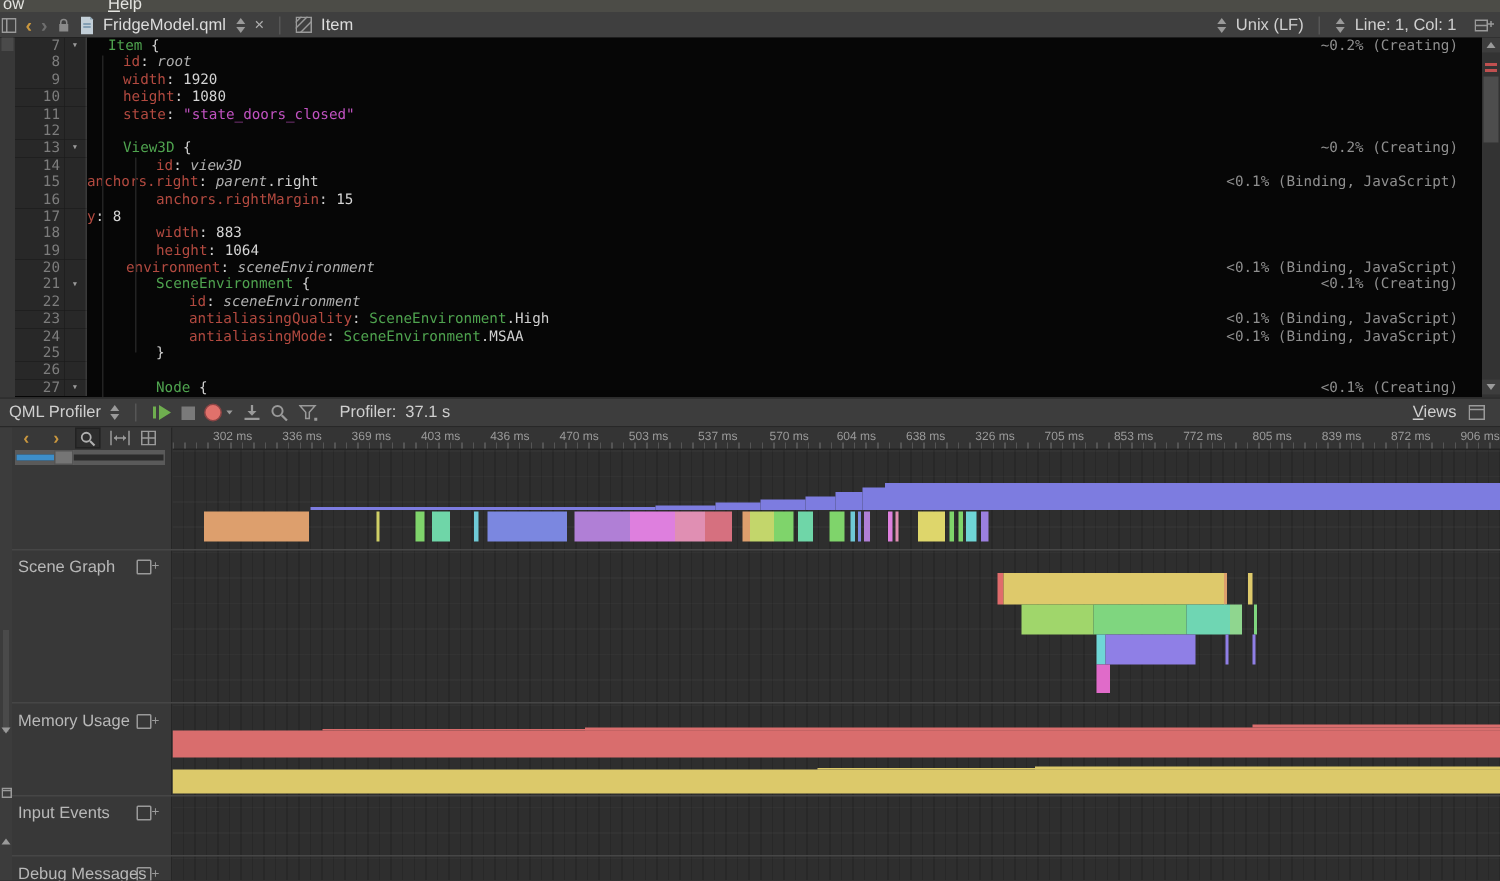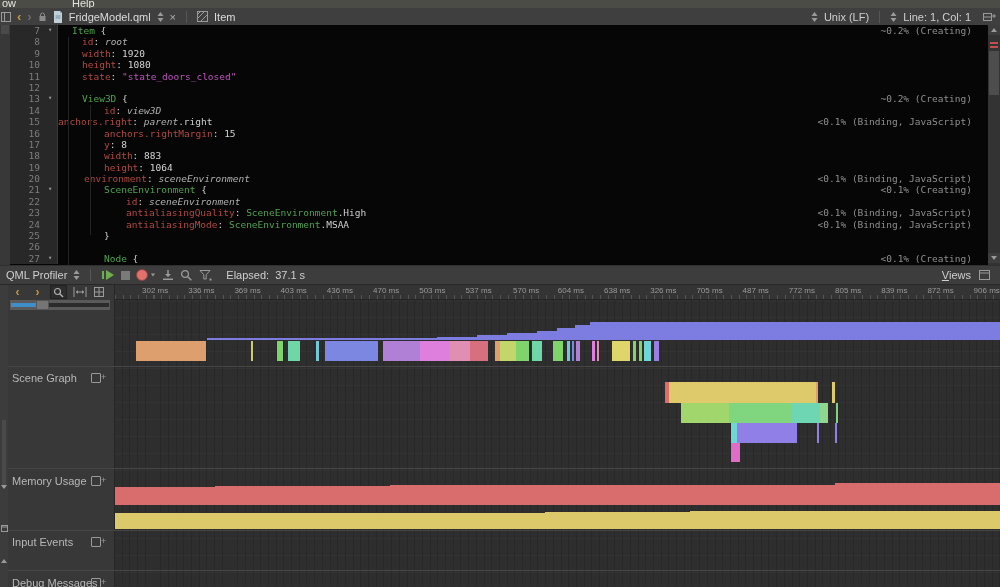--- a/index.html
+++ b/index.html
@@ -180,21 +180,21 @@
         <div class="code-line"><span class="gnum">7</span><span class="gfold">▾</span><span class="gcode" style="padding-left: 14px;"><span class="tok-t">Item</span><span class="tok-w"> {</span></span><span class="ann">~0.2% (Creating)</span></div>
         <div class="code-line"><span class="gnum">8</span><span class="gfold"></span><span class="gcode" style="padding-left: 24px;"><span class="tok-p">id</span><span class="tok-w">: </span><span class="tok-i">root</span></span></div>
         <div class="code-line"><span class="gnum">9</span><span class="gfold"></span><span class="gcode" style="padding-left: 24px;"><span class="tok-p">width</span><span class="tok-w">: </span><span class="tok-n">1920</span></span></div>
         <div class="code-line"><span class="gnum">10</span><span class="gfold"></span><span class="gcode" style="padding-left: 24px;"><span class="tok-p">height</span><span class="tok-w">: </span><span class="tok-n">1080</span></span></div>
         <div class="code-line"><span class="gnum">11</span><span class="gfold"></span><span class="gcode" style="padding-left: 24px;"><span class="tok-p">state</span><span class="tok-w">: </span><span class="tok-s">"state_doors_closed"</span></span></div>
         <div class="code-line"><span class="gnum">12</span><span class="gfold"></span><span class="gcode" style="padding-left: 2px;"></span></div>
         <div class="code-line"><span class="gnum">13</span><span class="gfold">▾</span><span class="gcode" style="padding-left: 24px;"><span class="tok-t">View3D</span><span class="tok-w"> {</span></span><span class="ann">~0.2% (Creating)</span></div>
         <div class="code-line"><span class="gnum">14</span><span class="gfold"></span><span class="gcode" style="padding-left: 46px;"><span class="tok-p">id</span><span class="tok-w">: </span><span class="tok-i">view3D</span></span></div>
         <div class="code-line"><span class="gnum">15</span><span class="gfold"></span><span class="gcode" style=""><span class="tok-p">anchors.right</span><span class="tok-w">: </span><span class="tok-i">parent</span><span class="tok-w">.right</span></span><span class="ann">&lt;0.1% (Binding, JavaScript)</span></div>
         <div class="code-line"><span class="gnum">16</span><span class="gfold"></span><span class="gcode" style="padding-left: 46px;"><span class="tok-p">anchors.rightMargin</span><span class="tok-w">: </span><span class="tok-n">15</span></span></div>
-        <div class="code-line"><span class="gnum">17</span><span class="gfold"></span><span class="gcode" style="padding-left: 46px;"><span class="tok-p">y</span><span class="tok-w">: </span><span class="tok-n">8</span></span></div>
+        <div class="code-line"><span class="gnum">17</span><span class="gfold"></span><span class="gcode" style=""><span class="tok-p">y</span><span class="tok-w">: </span><span class="tok-n">8</span></span></div>
         <div class="code-line"><span class="gnum">18</span><span class="gfold"></span><span class="gcode" style="padding-left: 46px;"><span class="tok-p">width</span><span class="tok-w">: </span><span class="tok-n">883</span></span></div>
         <div class="code-line"><span class="gnum">19</span><span class="gfold"></span><span class="gcode" style="padding-left: 46px;"><span class="tok-p">height</span><span class="tok-w">: </span><span class="tok-n">1064</span></span></div>
         <div class="code-line"><span class="gnum">20</span><span class="gfold"></span><span class="gcode" style="padding-left: 26px;"><span class="tok-p">environment</span><span class="tok-w">: </span><span class="tok-i">sceneEnvironment</span></span><span class="ann">&lt;0.1% (Binding, JavaScript)</span></div>
         <div class="code-line"><span class="gnum">21</span><span class="gfold">▾</span><span class="gcode" style="padding-left: 46px;"><span class="tok-t">SceneEnvironment</span><span class="tok-w"> {</span></span><span class="ann">&lt;0.1% (Creating)</span></div>
         <div class="code-line"><span class="gnum">22</span><span class="gfold"></span><span class="gcode" style="padding-left: 68px;"><span class="tok-p">id</span><span class="tok-w">: </span><span class="tok-i">sceneEnvironment</span></span></div>
         <div class="code-line"><span class="gnum">23</span><span class="gfold"></span><span class="gcode" style="padding-left: 68px;"><span class="tok-p">antialiasingQuality</span><span class="tok-w">: </span><span class="tok-t">SceneEnvironment</span><span class="tok-w">.High</span></span><span class="ann">&lt;0.1% (Binding, JavaScript)</span></div>
         <div class="code-line"><span class="gnum">24</span><span class="gfold"></span><span class="gcode" style="padding-left: 68px;"><span class="tok-p">antialiasingMode</span><span class="tok-w">: </span><span class="tok-t">SceneEnvironment</span><span class="tok-w">.MSAA</span></span><span class="ann">&lt;0.1% (Binding, JavaScript)</span></div>
         <div class="code-line"><span class="gnum">25</span><span class="gfold"></span><span class="gcode" style="padding-left: 46px;"><span class="tok-w">}</span></span></div>
         <div class="code-line"><span class="gnum">26</span><span class="gfold"></span><span class="gcode" style="padding-left: 2px;"></span></div>
         <div class="code-line"><span class="gnum">27</span><span class="gfold">▾</span><span class="gcode" style="padding-left: 46px;"><span class="tok-t">Node</span><span class="tok-w"> {</span></span><span class="ann">&lt;0.1% (Creating)</span></div>
@@ -248,21 +248,21 @@
           <circle cx="5" cy="5" r="3.4" fill="none" stroke="#9a9a9a" stroke-width="1.3"></circle>
           <line x1="7.8" y1="7.8" x2="11.3" y2="11.3" stroke="#9a9a9a" stroke-width="1.5"></line>
         </svg>
     </span>
     <span class="pt-btn">
       <svg width="13" height="12">
           <path d="M1 1.5h10L7.2 5.8V10H4.8V5.8z" fill="none" stroke="#9a9a9a"></path>
           <rect x="10.5" y="9.5" width="2" height="2" fill="#9a9a9a"></rect>
         </svg>
     </span>
-    <span class="elapsed">Elapsed:</span>
+    <span class="elapsed">Profiler:</span>
     <span>37.1 s</span>
     <div class="spacer"></div>
     <span><u>V</u>iews</span>
     <span class="ico" style="margin:0 4px 0 2px">
       <svg width="11" height="10">
           <rect x="0.5" y="0.5" width="10" height="9" fill="none" stroke="#9a9a9a"></rect>
           <line x1="0.5" y1="3" x2="10.5" y2="3" stroke="#9a9a9a"></line>
         </svg>
     </span>
   </div>
@@ -340,21 +340,21 @@
           <span class="rlabel" style="left: 165.6px;">403 ms</span>
           <span class="rlabel" style="left: 211.8px;">436 ms</span>
           <span class="rlabel" style="left: 258px;">470 ms</span>
           <span class="rlabel" style="left: 304.2px;">503 ms</span>
           <span class="rlabel" style="left: 350.4px;">537 ms</span>
           <span class="rlabel" style="left: 398px;">570 ms</span>
           <span class="rlabel" style="left: 442.8px;">604 ms</span>
           <span class="rlabel" style="left: 489px;">638 ms</span>
           <span class="rlabel" style="left: 535.2px;">326 ms</span>
           <span class="rlabel" style="left: 581.4px;">705 ms</span>
-          <span class="rlabel" style="left: 627.6px;">487 ms</span>
+          <span class="rlabel" style="left: 627.6px;">853 ms</span>
           <span class="rlabel" style="left: 673.8px;">772 ms</span>
           <span class="rlabel" style="left: 720px;">805 ms</span>
           <span class="rlabel" style="left: 766.2px;">839 ms</span>
           <span class="rlabel" style="left: 812.4px;">872 ms</span>
           <span class="rlabel" style="left: 858.6px;">906 ms</span>
         </div>
       <div class="pbars" id="pbars">
           <div class="tbar" style="left: 92px; top: 38px; width: 230px; height: 2px; background: rgb(125, 124, 224);"></div>
           <div class="tbar" style="left: 322px; top: 37px; width: 40px; height: 3px; background: rgb(125, 124, 224);"></div>
           <div class="tbar" style="left: 362px; top: 35px; width: 30px; height: 5px; background: rgb(125, 124, 224);"></div>

